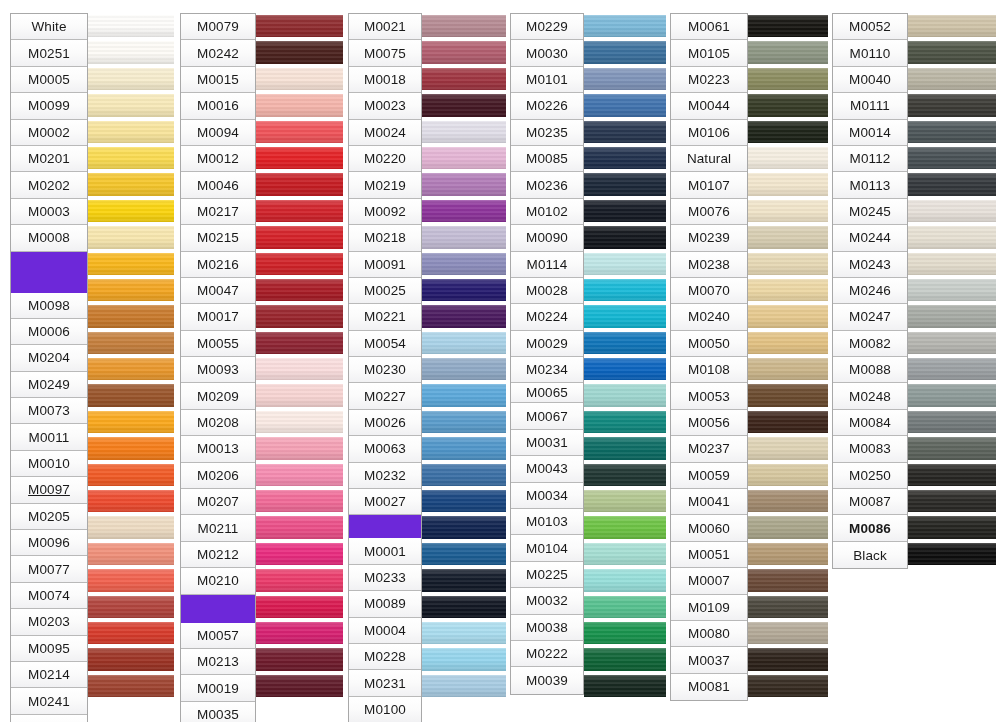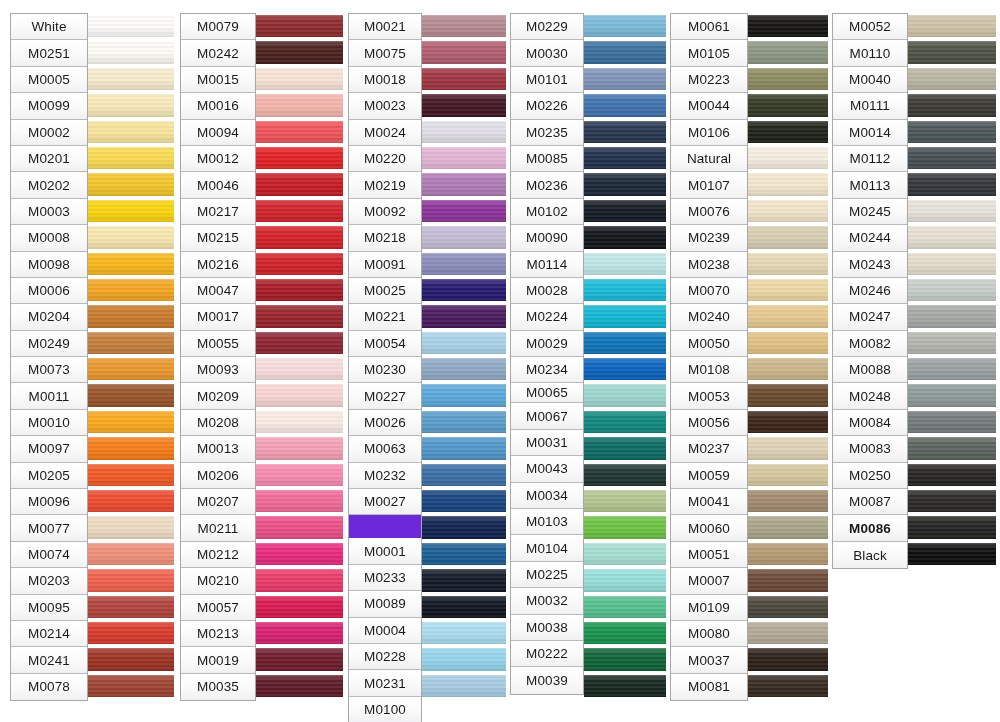--- a/index.html
+++ b/index.html
@@ -106,28 +106,28 @@
       <div class="labels" style="width: 78px;">
         <div class="label-cell" style="height: 26.4px;">White</div>
         <div class="label-cell" style="height: 26.4px;">M0251</div>
         <div class="label-cell" style="height: 26.4px;">M0005</div>
         <div class="label-cell" style="height: 26.4px;">M0099</div>
         <div class="label-cell" style="height: 26.4px;">M0002</div>
         <div class="label-cell" style="height: 26.4px;">M0201</div>
         <div class="label-cell" style="height: 26.4px;">M0202</div>
         <div class="label-cell" style="height: 26.4px;">M0003</div>
         <div class="label-cell" style="height: 26.4px;">M0008</div>
-        <div class="label-cell" style="height: 26.4px;">M0098</div>
+        <div class="label-cell" style="height: 26.4px; margin-top: 41px;">M0098</div>
         <div class="label-cell" style="height: 26.4px;">M0006</div>
         <div class="label-cell" style="height: 26.4px;">M0204</div>
         <div class="label-cell" style="height: 26.4px; text-align: center;">M0249</div>
         <div class="label-cell" style="height: 26.4px;">M0073</div>
         <div class="label-cell" style="height: 26.4px;">M0011</div>
         <div class="label-cell" style="height: 26.4px;">M0010</div>
-        <div class="label-cell" style="height: 26.4px;">M0097</div>
+        <div class="label-cell" style="height: 26.4px; text-decoration: underline;">M0097</div>
         <div class="label-cell" style="height: 26.4px;">M0205</div>
         <div class="label-cell" style="height: 26.4px;">M0096</div>
         <div class="label-cell" style="height: 26.4px;">M0077</div>
         <div class="label-cell" style="height: 26.4px;">M0074</div>
         <div class="label-cell" style="height: 26.4px;">M0203</div>
         <div class="label-cell" style="height: 26.4px;">M0095</div>
         <div class="label-cell" style="height: 26.4px;">M0214</div>
         <div class="label-cell" style="height: 26.4px;">M0241</div>
         <div class="label-cell" style="height: 26.4px;">M0078</div>
       </div>
@@ -229,21 +229,21 @@
         <div class="label-cell" style="height: 26.4px;">M0055</div>
         <div class="label-cell" style="height: 26.4px;">M0093</div>
         <div class="label-cell" style="height: 26.4px;">M0209</div>
         <div class="label-cell" style="height: 26.4px;">M0208</div>
         <div class="label-cell" style="height: 26.4px;">M0013</div>
         <div class="label-cell" style="height: 26.4px;">M0206</div>
         <div class="label-cell" style="height: 26.4px;">M0207</div>
         <div class="label-cell" style="height: 26.4px;">M0211</div>
         <div class="label-cell" style="height: 26.4px;">M0212</div>
         <div class="label-cell" style="height: 26.4px;">M0210</div>
-        <div class="label-cell" style="height: 26.4px;">M0057</div>
+        <div class="label-cell" style="height: 26.4px; margin-top: 28px;">M0057</div>
         <div class="label-cell" style="height: 26.4px;">M0213</div>
         <div class="label-cell" style="height: 26.4px;">M0019</div>
         <div class="label-cell" style="height: 26.4px;">M0035</div>
       </div>
       <div class="swatches" style="width: 87px;">
         <div class="swatch" title="M0079" style="height: 26.4px;">
           <div class="swatch-fill" style="background: rgb(142, 43, 46);"></div>
         </div>
         <div class="swatch" title="M0242" style="height: 26.4px;">
           <div class="swatch-fill" style="background: rgb(74, 33, 29);"></div>

